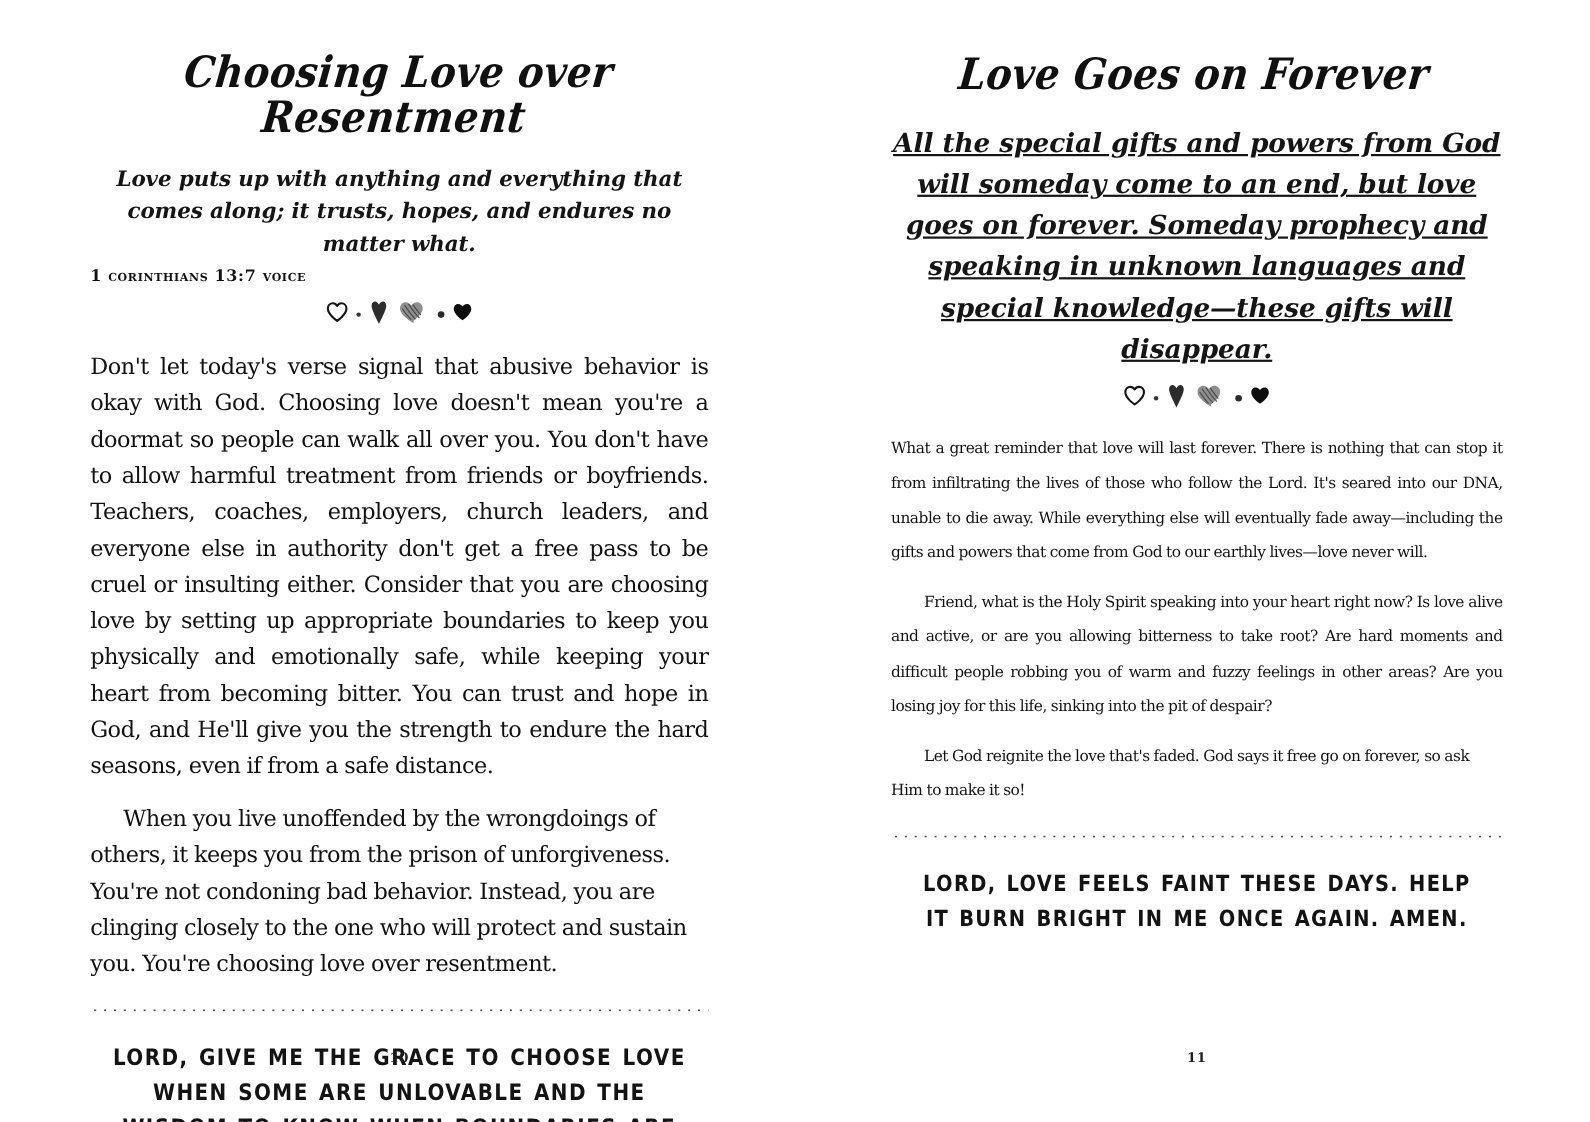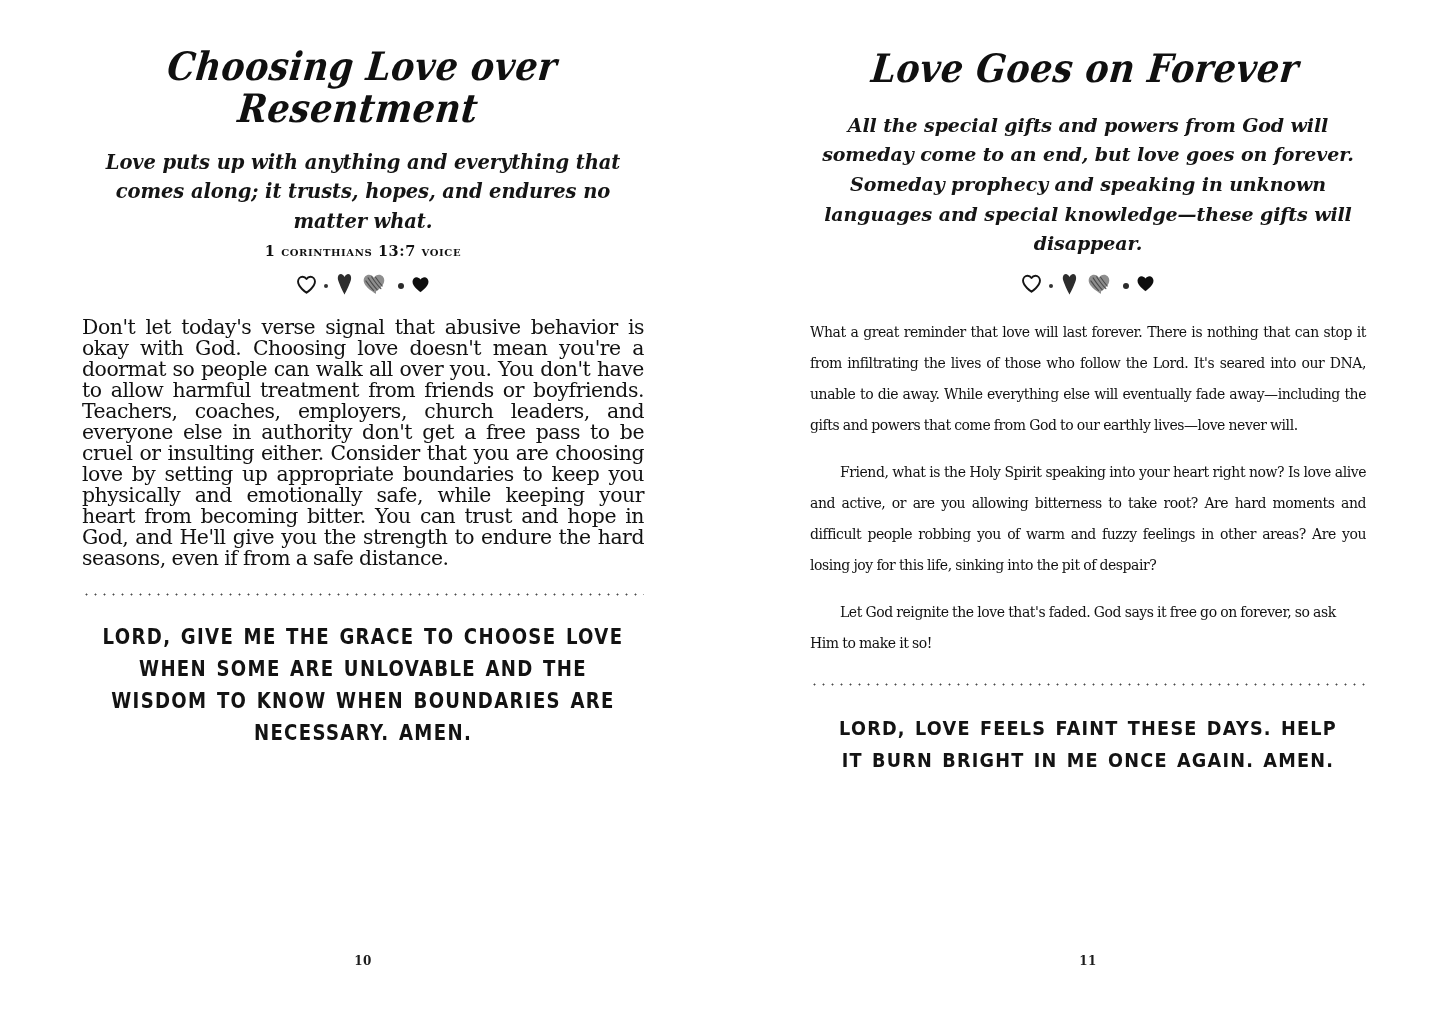--- a/index.html
+++ b/index.html
@@ -61,25 +61,24 @@
     margin: 26px 0 0 0;
     text-align: center;
     font-family: "DejaVu Serif", serif;
     font-style: italic;
     font-weight: 600;
     font-size: 19.5px;
     line-height: 1.52;
     letter-spacing: -0.1px;
     color: #151515;
   }
-  .page-right .verse { font-size: 19px; line-height: 1.56; }
+  .page-right .verse { font-size: 24px; line-height: 1.56; text-decoration: underline; }
 
   .verse-ref {
     margin: 6px 0 0 0;
-    text-align: center;
     font-family: "DejaVu Serif", serif;
     font-weight: bold;
     font-size: 14.5px;
     letter-spacing: 0.6px;
     font-variant: small-caps;
     text-transform: lowercase;
     color: #111;
   }
   .verse-ref::first-letter { text-transform: none; }
 
@@ -99,21 +98,21 @@
     border-radius: 50%;
     display: block;
   }
   .ornament .dot.big { width: 6px; height: 6px; background: #2b2b2b; }
 
   
   .body-copy {
     margin: 18px 0 0 0;
     font-family: "DejaVu Serif", serif;
     font-size: 20.4px;
-    line-height: 21px;
+    line-height: 33px;
     text-align: justify;
     text-justify: inter-word;
     letter-spacing: -0.45px;
     color: #111;
     word-spacing: -0.4px;
   }
   .page-right .body-copy {
     font-size: 14px;
     line-height: 31.2px;
   }
@@ -197,20 +196,21 @@
         <span class="dot big"></span>
         <span class="hrt">
           <svg width="19" height="17" viewBox="0 0 22 20" aria-hidden="true">
             <path d="M11 19C11 19 1.6 12.8 1.6 6.9 1.6 3.7 3.9 1.6 6.4 1.6c1.9 0 3.4 1.1 4.6 2.6C12.2 2.7 13.7 1.6 15.6 1.6c2.5 0 4.8 2.1 4.8 5.3C20.4 12.8 11 19 11 19z" fill="#0e0e0e"></path>
           </svg>
         </span>
       </div>
 
       <div class="body-copy">
         <p>Don't let today's verse signal that abusive behavior is okay with God. Choosing love doesn't mean you're a doormat so people can walk all over you. You don't have to allow harmful treatment from friends or boyfriends. Teachers, coaches, employers, church leaders, and everyone else in authority don't get a free pass to be cruel or insulting either. Consider that you are choosing love by setting up appropriate boundaries to keep you physically and emotionally safe, while keeping your heart from becoming bitter. You can trust and hope in God, and He'll give you the strength to endure the hard seasons, even if from a safe distance.</p>
+        <p class="last">When you live unoffended by the wrongdoings of others, it keeps you from the prison of unforgiveness. You're not condoning bad behavior. Instead, you are clinging closely to the one who will protect and sustain you. You're choosing love over resentment.</p>
       </div>
 
       <div class="dot-rule"></div>
 
       <div class="prayer">Lord, give me the grace to choose love when some are unlovable and the wisdom to know when boundaries are necessary. Amen.</div>
 
       <div class="folio">10</div>
     </div>
   </div>
 

